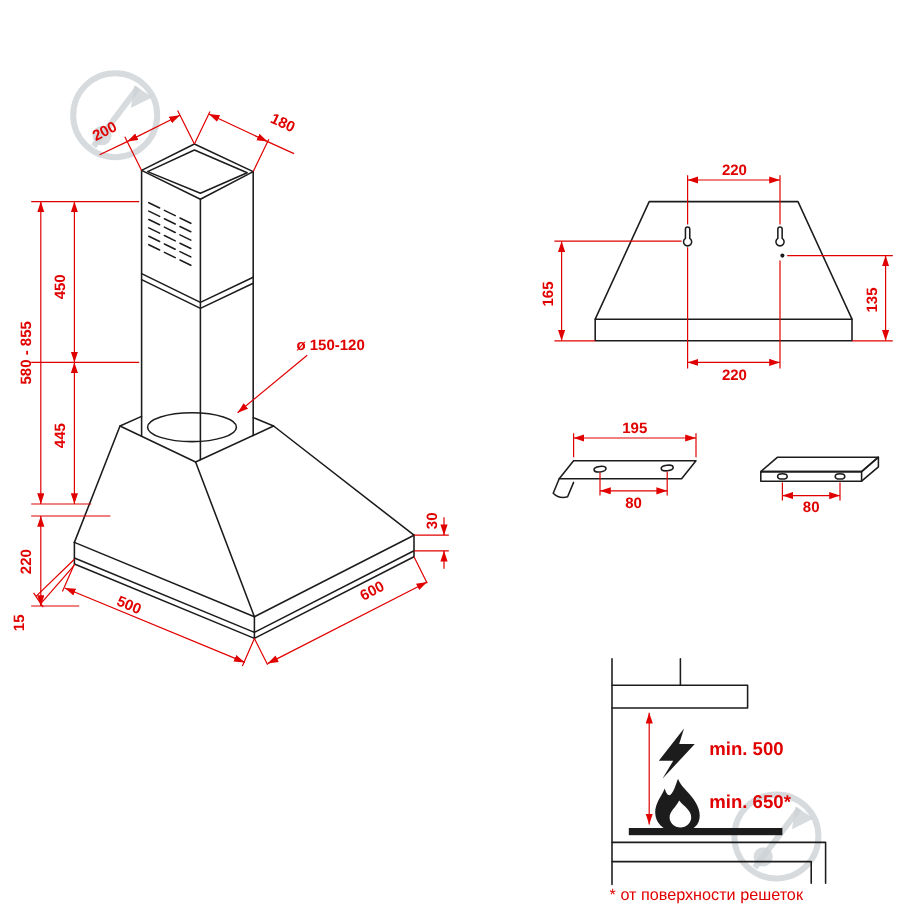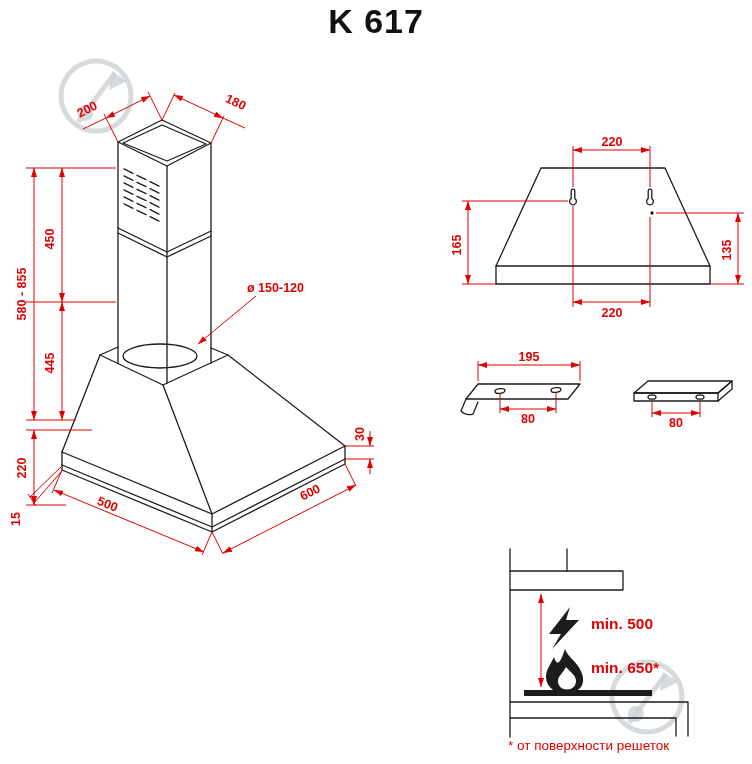--- a/index.html
+++ b/index.html
@@ -16,21 +16,20 @@
   .rt2{ fill:var(--dimension,#e10000); font-family:"Liberation Sans",sans-serif; font-size:15.5px; font-weight:700; }
   .ft { fill:var(--dimension,#e10000); font-family:"Liberation Sans",sans-serif; font-size:13.5px; font-weight:400; }
   .arf{ fill:var(--dimension,#e10000); }
   .wm { stroke:var(--watermark,#cdd2d6); fill:none; stroke-width:5; opacity:.8; }
   .wmf{ fill:var(--watermark,#cdd2d6); stroke:none; opacity:.8; }
 </style>
 </head>
 <body>
 
 <div class="stage">
-  <div class="title">K 617</div>
 
   <svg class="draw" width="752" height="764" viewBox="0 0 752 764">
     <defs>
       <marker id="ar" markerWidth="10" markerHeight="8" refX="9" refY="3" orient="auto-start-reverse" markerUnits="userSpaceOnUse">
         <path class="arf" d="M0,0 L9,3 L0,6 Z"></path>
       </marker>
     </defs>
 
     <g id="wm1">
       <circle class="wm" cx="96" cy="96" r="35"></circle>

